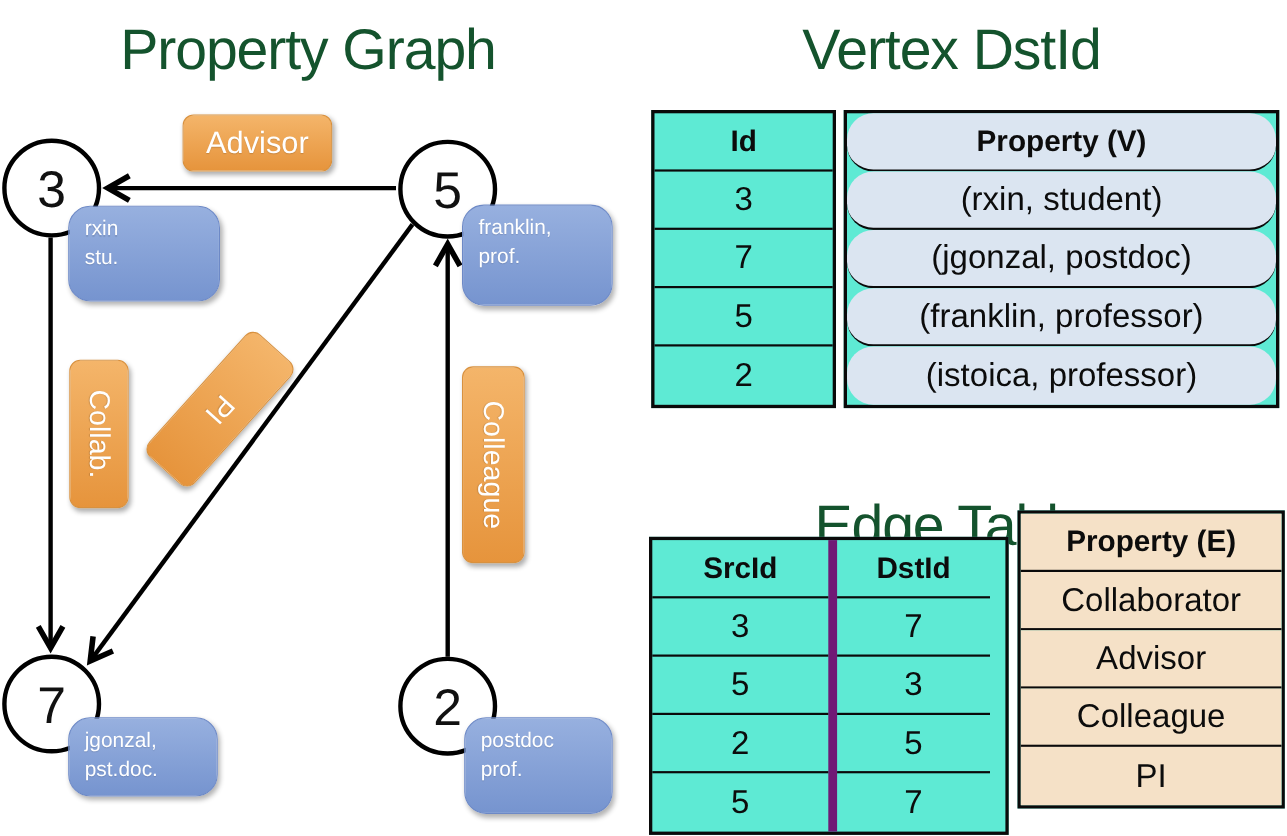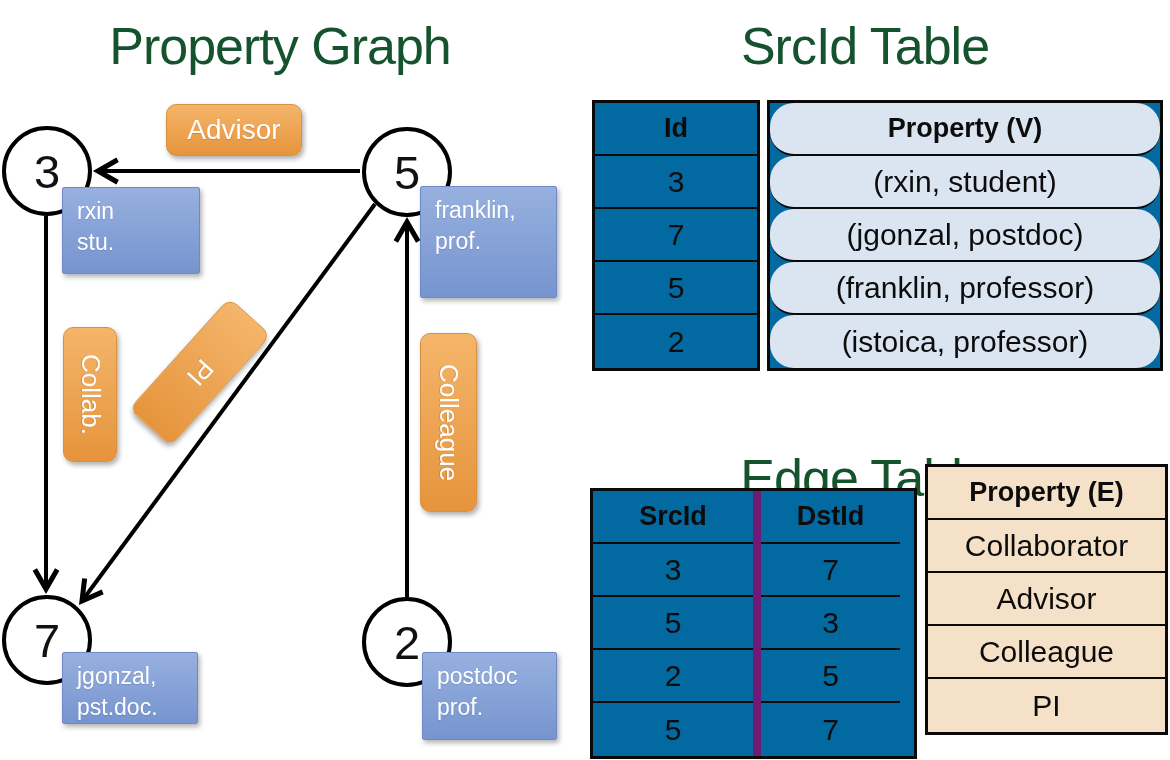--- a/index.html
+++ b/index.html
@@ -36,33 +36,33 @@
             box-shadow:2px 3px 5px rgba(0,0,0,0.32);
             text-shadow:0 1px 1px rgba(0,0,0,0.15); }
   .elabel.vert { writing-mode:vertical-rl; text-orientation:mixed; }
   #lbl-advisor   { left:166px; top:104px; width:136px; height:52px;  font-size:28px; }
   #lbl-collab    { left:63px;  top:327px; width:54px;  height:135px; font-size:26px; }
   #lbl-pi        { left:172px; top:297px; width:56px;  height:150px; font-size:26px;
                    transform:rotate(42deg); }
   #lbl-colleague { left:420px; top:333px; width:57px;  height:179px; font-size:26px; }
 
   
-  .vprop { position:absolute; color:#fff; border-radius:2px;
+  .vprop { position:absolute; color:#fff; border-radius:20px;
            background:linear-gradient(#97b0df,#7694cf);
            border:1px solid #6d89c6;
            box-shadow:2px 3px 5px rgba(0,0,0,0.3);
-           font-size:23px; line-height:1.35; padding:8px 0 0 14px;
+           font-size:19px; line-height:1.35; padding:8px 0 0 14px;
            text-shadow:0 1px 1px rgba(0,0,0,0.12); }
   #prop3 { left:62px;  top:187px; width:138px; height:87px; }
-  #prop5 { left:420px; top:186px; width:137px; height:112px; }
+  #prop5 { left:420px; top:186px; width:137px; height:92px; }
   #prop7 { left:62px;  top:652px; width:136px; height:72px; }
   #prop2 { left:422px; top:652px; width:135px; height:88px; }
 
   
-  .tbl { position:absolute; border:3px solid #0a0a0a; background:#0369a1; }
+  .tbl { position:absolute; border:3px solid #0a0a0a; background:#5eead4; }
   .tbl .cell { display:flex; align-items:center; justify-content:center;
                border-bottom:2.5px solid #0a0a0a; color:#0c0c0c;
                font-size:30px; font-weight:300; }
   .tbl .cell:last-child { border-bottom:none; }
   .tbl .head { font-weight:bold; font-size:27px; }
   .v-cell  { height:53px; }
   .e-cell  { height:53px; }
   .bluefill  { background:#dbe5f1;border-radius:24px; }
   .peachfill { background:#f5e1c7; }
 
@@ -74,21 +74,21 @@
   #et-ids .col-dst { width:139px;border-radius:14px; }
   #et-prop  { left:925px; top:464px; width:243px; }
   .num { font-size:33px; }
 </style>
 </head>
 <body>
 
 <div class="stage">
 
   <div class="big-title" id="graph-title">Property Graph</div>
-  <div class="big-title" id="vertex-title">SrcId Table</div>
+  <div class="big-title" id="vertex-title">Vertex DstId</div>
   <div class="big-title" id="edge-title">Edge Table</div>
 
   <svg id="edges-svg">
     <defs>
       <marker id="arrow" viewBox="0 0 10 10" refX="8" refY="5" markerWidth="7" markerHeight="7" orient="auto">
         <path d="M1,1 L8,5 L1,9" fill="none" stroke="#000" stroke-width="1.8"></path>
       </marker>
     </defs>
     <line x1="360" y1="171" x2="98" y2="171" marker-end="url(#arrow)"></line>
     <line x1="46" y1="216" x2="46" y2="589" marker-end="url(#arrow)"></line>

